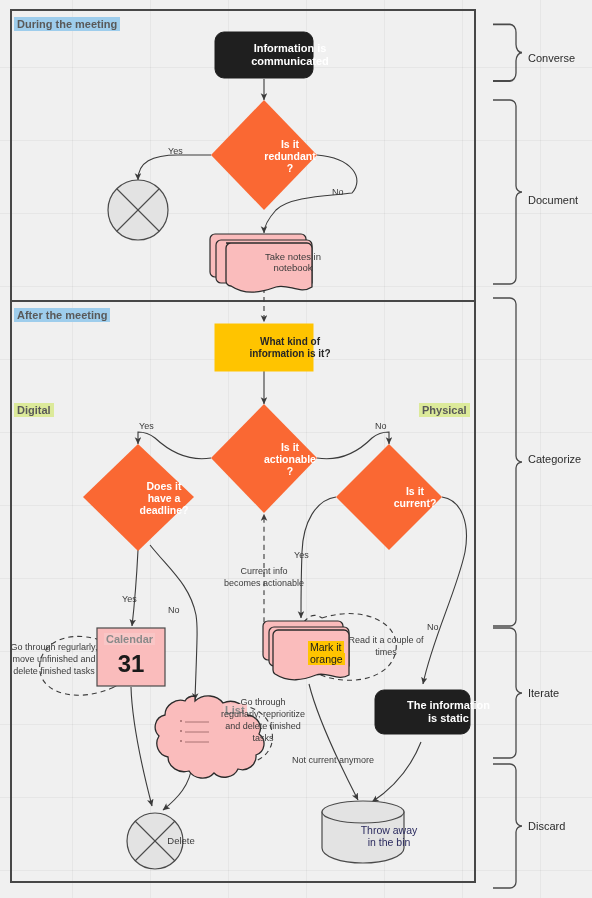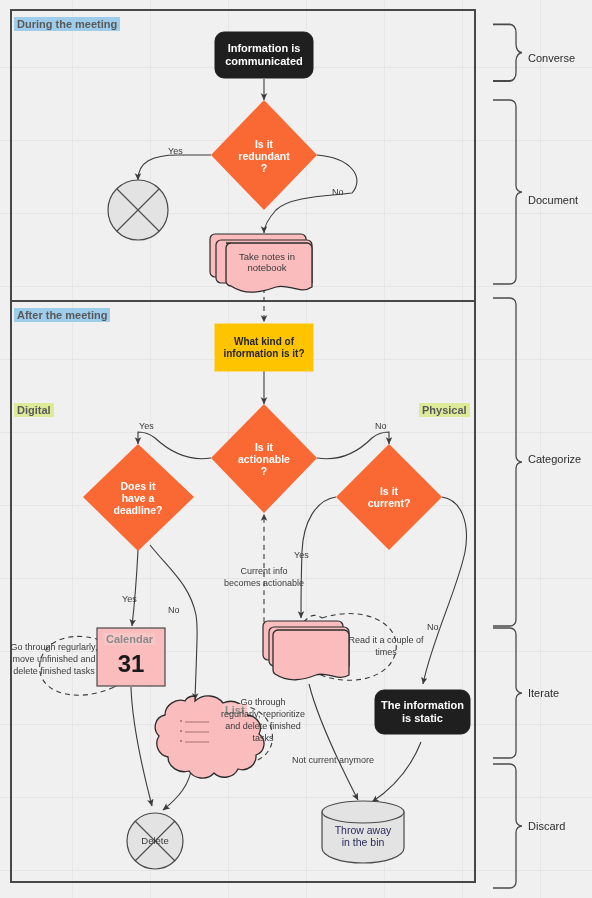--- a/index.html
+++ b/index.html
@@ -20,20 +20,21 @@
     background-size:78px 73px;
     background-position:-6px -6px;
   }
   svg.layer{position:absolute;left:0;top:0;width:592px;height:898px;overflow:visible;}
   .nodeText{
     position:absolute;
     display:flex;align-items:center;justify-content:center;
     text-align:center;
     pointer-events:none;
     line-height:1.15;
+    margin-left:26px;
   }
   .swimlabel{
     position:absolute;
     font-weight:bold;
     font-size:11px;
     color:#595959;
     padding:1px 3px;
     white-space:nowrap;
   }
   .lbl{
@@ -265,20 +266,24 @@
   <div class="nodeText diamondText" style="left:344px;top:476px;width:90px;height:42px;flex-direction:column;">
     <span>Is it</span>
     <span>current?</span>
   </div>
 
   <div class="calTitle" style="left:104px;top:633px;">Calendar</div>
   <div class="calNum" style="left:97px;top:650px;width:68px;">31</div>
 
   <div class="listTitle" style="left:179px;top:704px;margin-left:44px;">List</div>
 
+  <div class="nodeText" style="left:282px;top:634px;width:60px;height:38px;flex-direction:column;align-items:flex-start;">
+    <span class="hilite-orange" style="font-size:10.5px;">Mark it</span>
+    <span class="hilite-orange" style="font-size:10.5px;">orange</span>
+  </div>
 
   <div class="nodeText termText" style="left:375px;top:690px;width:95px;height:44px;border-radius:16px;">The information is static</div>
 
   <div class="nodeText circleText" style="left:130px;top:830px;width:50px;height:22px;">Delete</div>
 
   <div class="nodeText binText" style="left:325px;top:818px;width:76px;height:36px;flex-direction:column;">
     <span>Throw away</span>
     <span>in the bin</span>
   </div>
 

